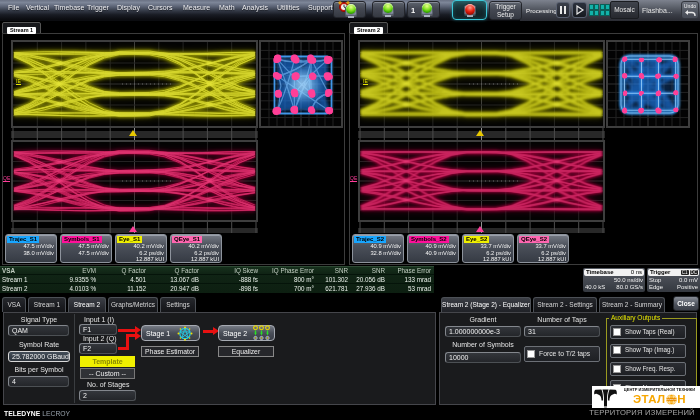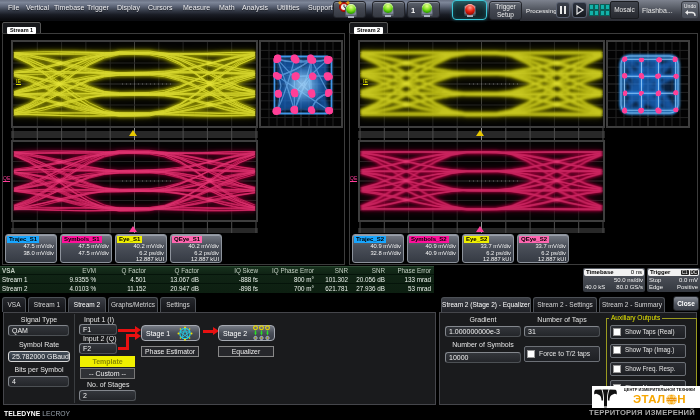--- a/index.html
+++ b/index.html
@@ -1222,14 +1222,14 @@
         <g stroke="#fff" stroke-width="0.55" fill="none">
           <ellipse cx="6" cy="6" rx="2.4" ry="5.7"></ellipse>
           <ellipse cx="6" cy="6" rx="4.6" ry="5.7"></ellipse>
           <line x1="0.3" y1="6" x2="11.7" y2="6"></line>
           <line x1="0.9" y1="3.2" x2="11.1" y2="3.2"></line>
           <line x1="0.9" y1="8.8" x2="11.1" y2="8.8"></line>
         </g>
         <rect x="0.8" y="4.6" width="10.4" height="2.8" fill="#e88800"></rect>
         <text x="6" y="6.9" font-size="2.3" fill="#fff" text-anchor="middle" font-family="Liberation Sans, sans-serif">ПРИБОР</text>
       </svg>Н</div>
-<div class="abs" style="left:584px;top:408px;width:116px;font-size:7.6px;font-weight:bold;color:#a8a8a8;text-align:center;text-shadow:0 1px 1px #000;letter-spacing:0.2px;white-space:nowrap">ТЕРРИТОРИЯ ИЗМЕРЕНИЙ</div>
+<div class="abs" style="left:584px;top:408px;width:116px;font-size:7.6px;font-weight:normal;color:#a8a8a8;text-align:center;text-shadow:0 1px 1px #000;letter-spacing:0.2px;white-space:nowrap">ТЕРРИТОРИЯ ИЗМЕРЕНИЙ</div>
 
 </div>
 </body></html>

